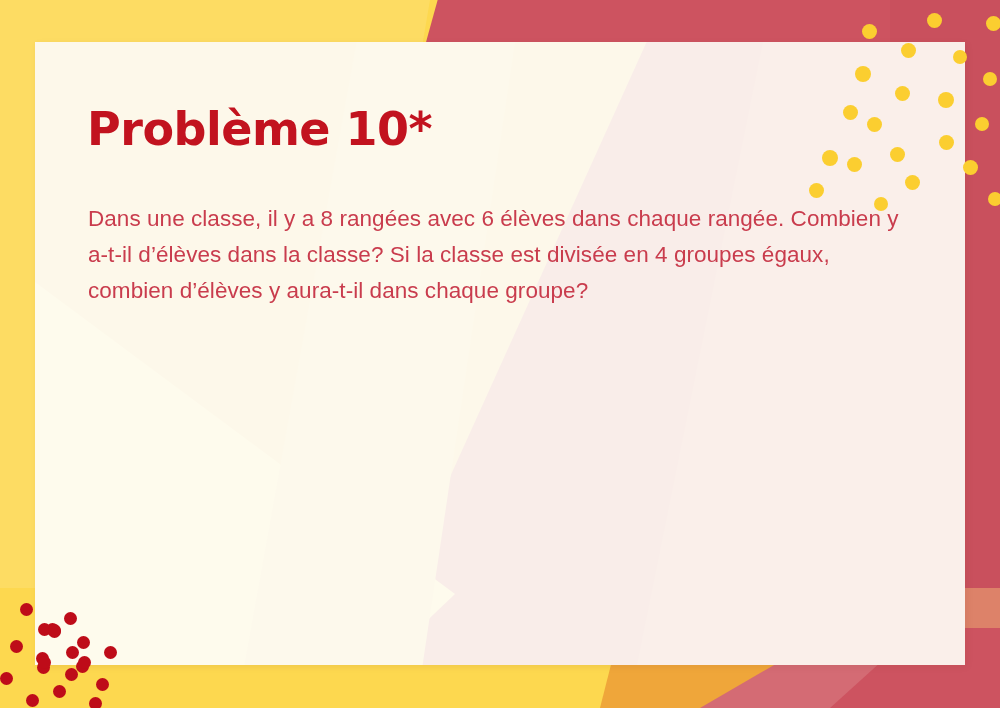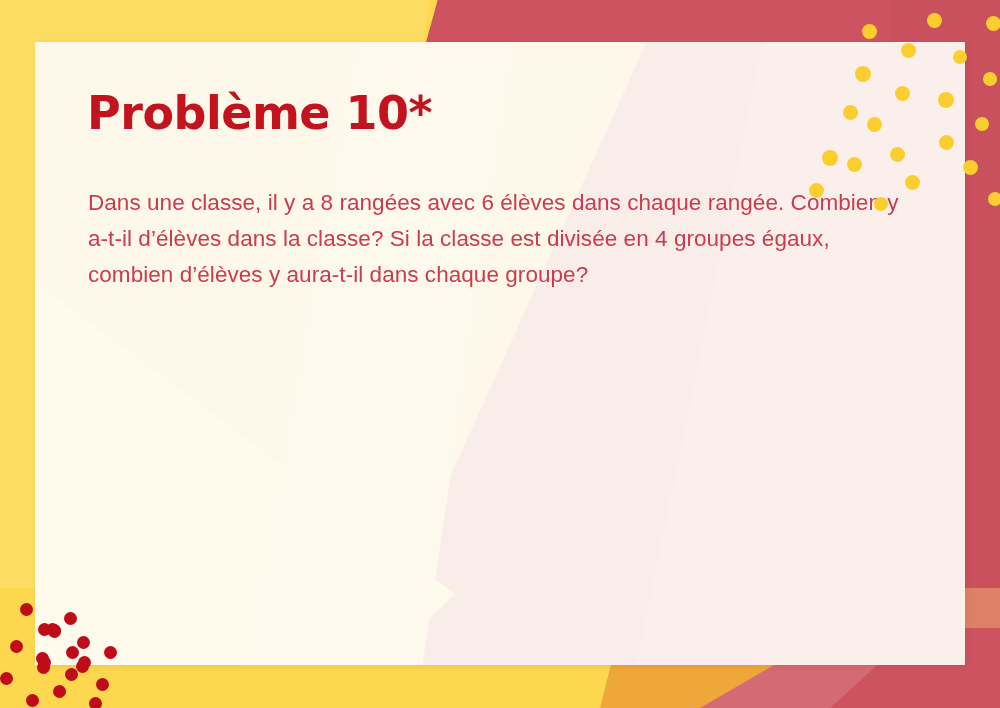--- a/index.html
+++ b/index.html
@@ -119,21 +119,21 @@
   }
   .card-tint-cream2 {
     left: 150px; top: 0; width: 330px; height: 623px;
     background: #FDF9EC;
     clip-path: polygon(52% 0, 100% 0, 72% 100%, 18% 100%);
   }
 
   
   #card-content {
     position: absolute;
-    left: 0; top: 0;
+    left: 0; top: 16px;
     width: 100%;
     height: 100%;
   }
   #title {
     position: absolute;
     left: 52px;
     top: 44px;
     color: #C2131F;
     font-family: "DejaVu Sans", sans-serif;
     font-weight: 700;

